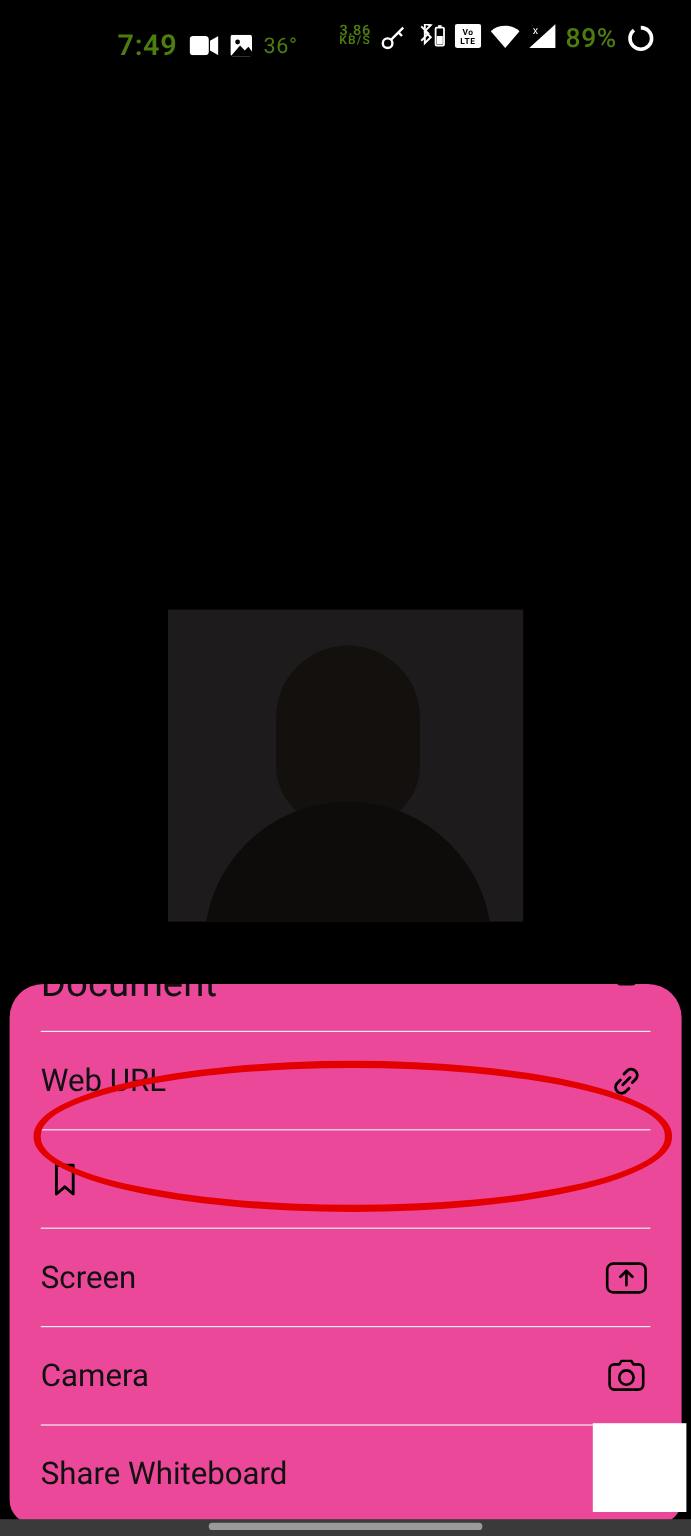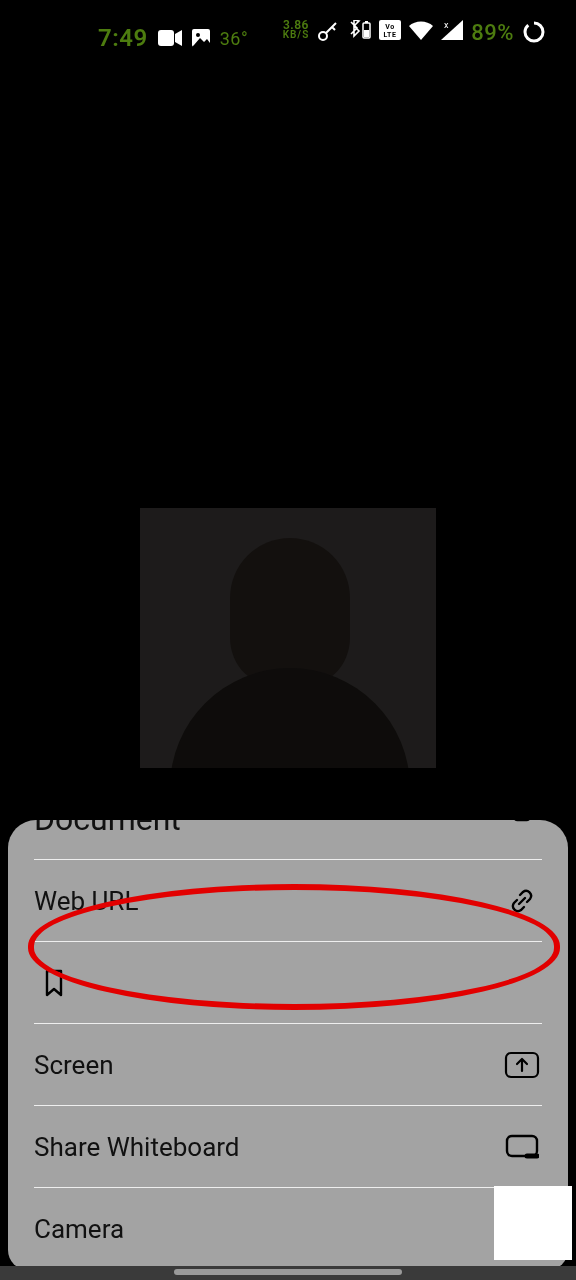--- a/index.html
+++ b/index.html
@@ -14,21 +14,21 @@
   .net-speed { font-size:12px; line-height:10px; text-align:center; font-weight:600; }
   .net-speed small{ font-size:10px; display:block; letter-spacing:1px; }
   .batt-pct{ font-size:22px; font-weight:500; }
 
   
   .bg-photo { position:absolute; left:140px; top:508px; width:296px; height:260px; background:#403d3b; overflow:hidden; filter:brightness(.45); }
   .bg-photo::before{  content:""; position:absolute; left:90px; top:30px; width:120px; height:150px; background:#2a2320; border-radius:60px 60px 50px 50px; }
   .bg-photo::after{  content:""; position:absolute; left:30px; top:160px; width:240px; height:160px; background:#1e1a18; border-radius:120px 120px 0 0; }
 
   
-  .sheet-wrap{ position:absolute; left:8px; right:8px; bottom:10px; border-radius:28px 28px 20px 20px; background:#a3a3a3; overflow:hidden; box-shadow:0 -2px 12px rgba(0,0,0,.3); }
+  .sheet-wrap{ position:absolute; left:8px; right:8px; bottom:10px; border-radius:28px 28px 20px 20px; background:#ec4899; overflow:hidden; box-shadow:0 -2px 12px rgba(0,0,0,.3); }
   .menu-list{ padding:0 26px; }
   .menu-item{ display:flex; align-items:center; justify-content:space-between; height:82px; border-bottom:1px solid #eee; font-size:26px; color:#111; position:relative; }
   .menu-item.first{ height:62px; align-items:flex-start; padding-top:0; margin-top:-22px; font-size:32px; color:#111; border-bottom:1px solid #eee;}
   .menu-item.first .lbl{ transform:translateY(2px); }
   .menu-item .icon-slot{ width:40px; display:flex; justify-content:center; }
   .menu-list .menu-item:last-child{ border-bottom:none; }
 
   .cancel-btn{ height:86px; display:flex; align-items:center; justify-content:center; font-size:26px; color:#222; border-top:1px solid #ddd; }
 
   
@@ -146,35 +146,35 @@
       <span class="lbl">Screen</span>
       <span class="icon-slot">
         <svg width="36" height="28" viewBox="0 0 36 28" fill="none" stroke="#000" stroke-width="2.2">
             <rect x="2" y="2" width="32" height="24" rx="5"></rect>
             <path d="M18 20 V9 M13 13 L18 8 L23 13" stroke-linecap="round" stroke-linejoin="round"></path>
           </svg>
       </span>
     </div>
 
     <div class="menu-item">
+      <span class="lbl">Camera</span>
+      <span class="icon-slot">
+        <svg width="34" height="28" viewBox="0 0 34 28" fill="none" stroke="#000" stroke-width="2.2">
+            <path d="M3 8 a4 4 0 0 1 4-4 h4 l2-3 h8 l2 3 h4 a4 4 0 0 1 4 4 v13 a4 4 0 0 1-4 4 H7 a4 4 0 0 1-4-4 Z"></path>
+            <circle cx="17" cy="15" r="6"></circle>
+          </svg>
+      </span>
+    </div>
+
+    <div class="menu-item">
       <span class="lbl">Share Whiteboard</span>
       <span class="icon-slot">
         <svg width="34" height="26" viewBox="0 0 34 26" fill="none" stroke="#000" stroke-width="2.4">
             <rect x="2" y="2" width="30" height="20" rx="5"></rect>
             <path d="M22 22 L32 22" stroke-width="5" stroke-linecap="round" stroke="#000"></path>
-          </svg>
-      </span>
-    </div>
-
-    <div class="menu-item">
-      <span class="lbl">Camera</span>
-      <span class="icon-slot">
-        <svg width="34" height="28" viewBox="0 0 34 28" fill="none" stroke="#000" stroke-width="2.2">
-            <path d="M3 8 a4 4 0 0 1 4-4 h4 l2-3 h8 l2 3 h4 a4 4 0 0 1 4 4 v13 a4 4 0 0 1-4 4 H7 a4 4 0 0 1-4-4 Z"></path>
-            <circle cx="17" cy="15" r="6"></circle>
           </svg>
       </span>
     </div>
 
   </div>
 </div>
 
 <div class="highlight"></div>
 
 <div class="corner-box"></div>

